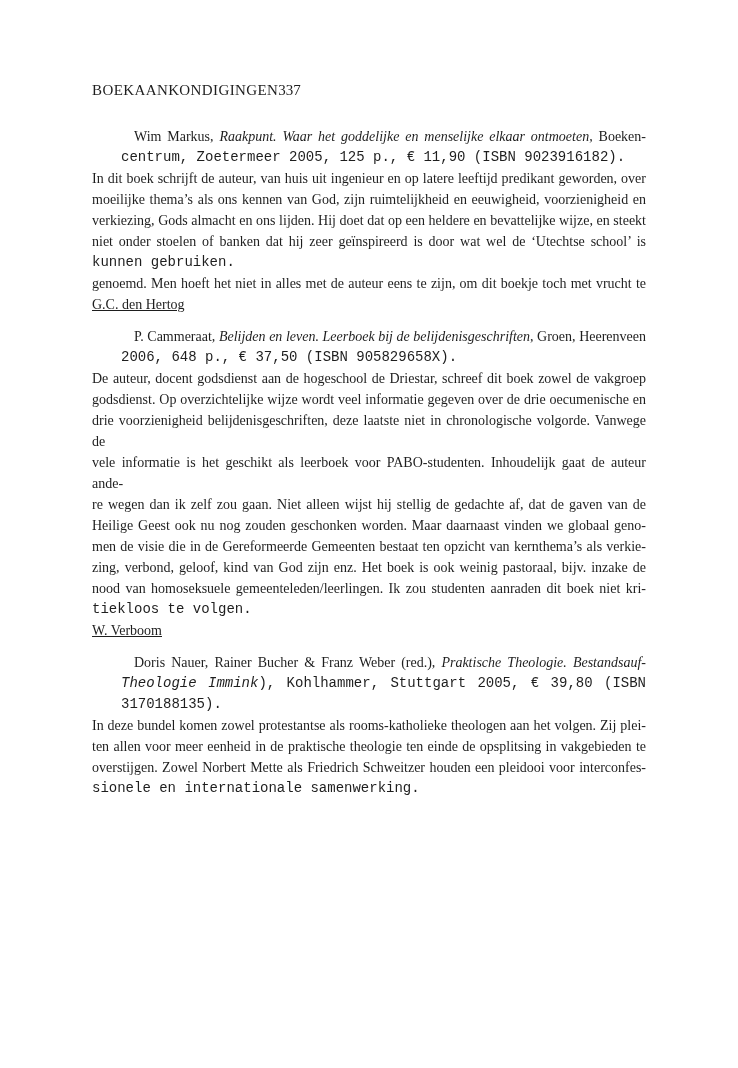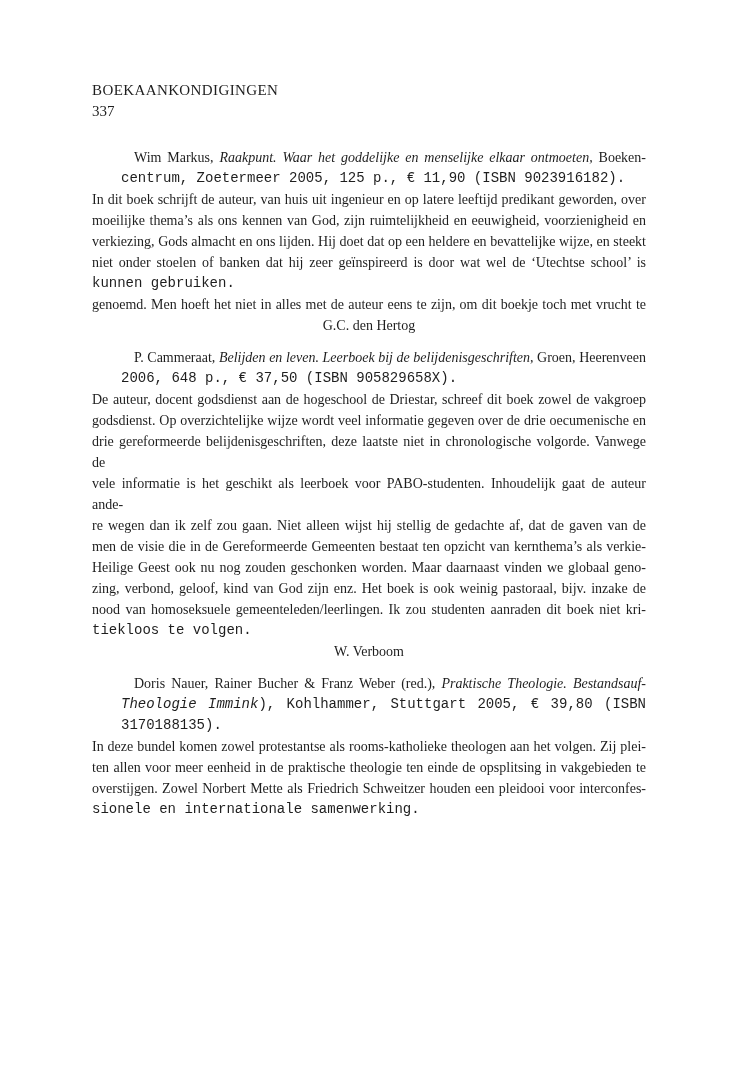--- a/index.html
+++ b/index.html
@@ -13,41 +13,41 @@
     width: 738px;
     height: 1068px;
     background: #ffffff;
     padding: 80px 92px 0 92px;
     color: #1e1e1e;
     font-family: "Liberation Serif", serif;
     font-size: 14px;
   }
   .header {
     display: flex;
-    justify-content: flex-end;
+    justify-content: flex-start;
     align-items: baseline;
     line-height: 21px;
     font-size: 15px;
     margin-bottom: 25px;
-    flex-direction: column;
   }
   .header .title { letter-spacing: 0.4px; }
   .book-entry + .book-entry { margin-top: 11px; }
   .citation { margin-left: 29px; }
   .cline, .bline {
     line-height: 21px;
     text-align: justify;
     text-align-last: justify;
   }
   .cline.first { text-indent: 13px; }
   .cline.last, .bline.last { text-align-last: left; font-family: Liberation Mono, monospace; }
   .it { font-style: italic; }
   .signature {
     line-height: 21px;
-    text-align: center;
+    text-align: left;
+    text-decoration: underline;
   }
 </style>
 </head>
 <body>
 
 <div class="page">
   <div class="header">
     <span class="title">BOEKAANKONDIGINGEN</span>
     <span class="pageno">337</span>
   </div>
@@ -68,25 +68,25 @@
         <div class="signature">G.C. den Hertog</div>
       </article>
       <article class="book-entry">
         <div class="citation">
           <div class="cline first"><span>P. Cammeraat, </span><span class="it">Belijden en leven. Leerboek bij de belijdenisgeschriften</span><span>, Groen, Heerenveen</span></div>
           <div class="cline last"><span>2006, 648 p., € 37,50 (ISBN 905829658X).</span></div>
         </div>
         <div class="entry-body">
           <div class="bline">De auteur, docent godsdienst aan de hogeschool de Driestar, schreef dit boek zowel de vakgroep</div>
           <div class="bline">godsdienst. Op overzichtelijke wijze wordt veel informatie gegeven over de drie oecumenische en</div>
-          <div class="bline">drie gereformeerde belijdenisgeschriften, deze laatste niet in chronologische volgorde. Vanwege de</div>
+          <div class="bline">drie voorzienigheid belijdenisgeschriften, deze laatste niet in chronologische volgorde. Vanwege de</div>
           <div class="bline">vele informatie is het geschikt als leerboek voor PABO-studenten. Inhoudelijk gaat de auteur ande-</div>
           <div class="bline">re wegen dan ik zelf zou gaan. Niet alleen wijst hij stellig de gedachte af, dat de gaven van de</div>
+          <div class="bline">Heilige Geest ook nu nog zouden geschonken worden. Maar daarnaast vinden we globaal geno-</div>
           <div class="bline">men de visie die in de Gereformeerde Gemeenten bestaat ten opzicht van kernthema’s als verkie-</div>
-          <div class="bline">Heilige Geest ook nu nog zouden geschonken worden. Maar daarnaast vinden we globaal geno-</div>
           <div class="bline">zing, verbond, geloof, kind van God zijn enz. Het boek is ook weinig pastoraal, bijv. inzake de</div>
           <div class="bline">nood van homoseksuele gemeenteleden/leerlingen. Ik zou studenten aanraden dit boek niet kri-</div>
           <div class="bline last">tiekloos te volgen.</div>
         </div>
         <div class="signature">W. Verboom</div>
       </article>
       <article class="book-entry">
         <div class="citation">
           <div class="cline first"><span>Doris Nauer, Rainer Bucher &amp; Franz Weber (red.), </span><span class="it">Praktische Theologie. Bestandsauf-</span></div>
           <div class="cline last"><span class="it">Theologie Immink</span><span>), Kohlhammer, Stuttgart 2005, € 39,80 (ISBN 3170188135).</span></div>

